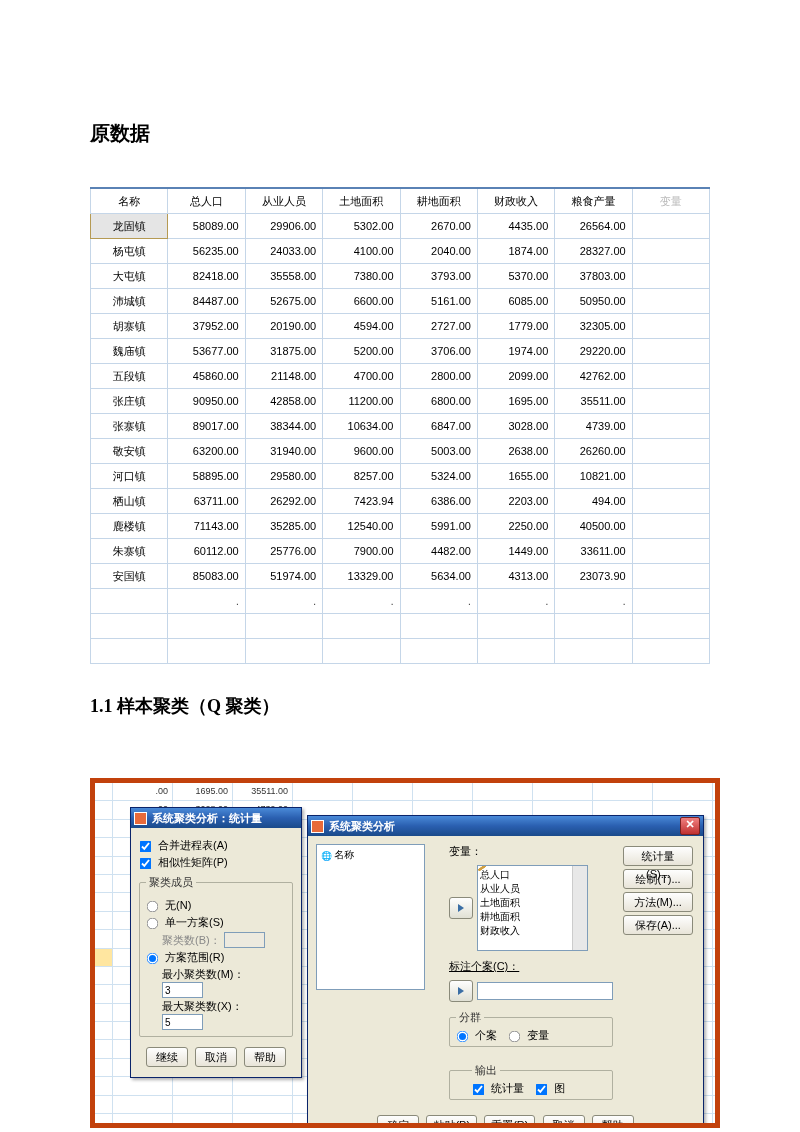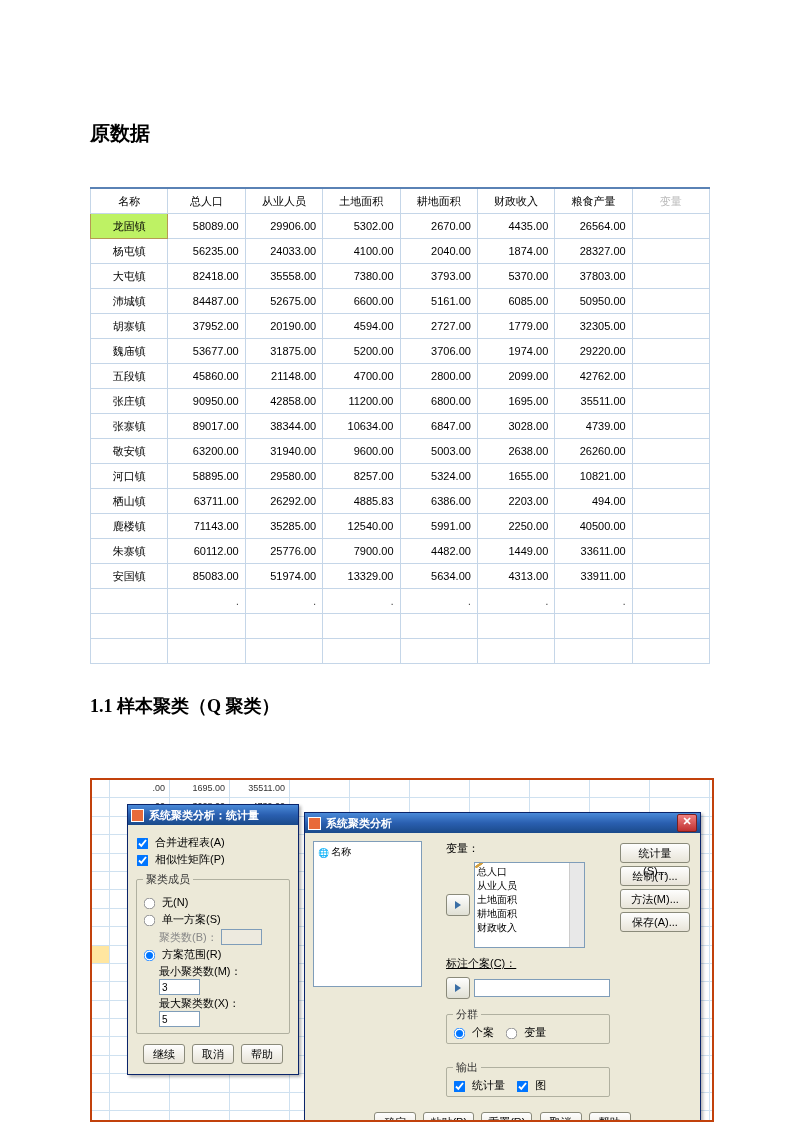--- a/index.html
+++ b/index.html
@@ -50,39 +50,39 @@
     border-top: 2px solid #5a82b5;
     border-bottom: 1px solid #c5d6e8;
   }
   table.data-table th.dim {
     color: #bbb;
   }
   table.data-table td.name-cell {
     text-align: center;
   }
   table.data-table td.selected {
-    background: #bef264;
+    background: #e5e5e5;
     border: 1px solid #b59a53;
   }
   table.data-table tr.empty td {
     background: #fff;
     height: 18px;
   }
   table.data-table td.dot {
     font-size: 10px;
     color: #333;
     text-align: right;
   }
 
   
   .screenshot-area {
     position: relative;
     width: 620px;
     height: 340px;
-    border: 2px solid #c2410c;
+    border: 5px solid #c2410c;
     overflow: hidden;
     margin-top: 10px;
   }
   .bg-sheet {
     position: absolute;
     top: 0; left: 0; right: 0; bottom: 0;
     font-size: 9px;
   }
   .bg-row {
     height: 17.4px;
@@ -399,21 +399,21 @@
           <td>8257.00</td>
           <td>5324.00</td>
           <td>1655.00</td>
           <td>10821.00</td>
           <td></td>
         </tr>
         <tr>
           <td class="name-cell">栖山镇</td>
           <td>63711.00</td>
           <td>26292.00</td>
-          <td>4885.83</td>
+          <td>7423.94</td>
           <td>6386.00</td>
           <td>2203.00</td>
           <td>494.00</td>
           <td></td>
         </tr>
         <tr>
           <td class="name-cell">鹿楼镇</td>
           <td>71143.00</td>
           <td>35285.00</td>
           <td>12540.00</td>
@@ -432,21 +432,21 @@
           <td>33611.00</td>
           <td></td>
         </tr>
         <tr>
           <td class="name-cell">安国镇</td>
           <td>85083.00</td>
           <td>51974.00</td>
           <td>13329.00</td>
           <td>5634.00</td>
           <td>4313.00</td>
-          <td>33911.00</td>
+          <td>23073.90</td>
           <td></td>
         </tr>
         <tr>
           <td class="dot"></td>
           <td class="dot">.</td>
           <td class="dot">.</td>
           <td class="dot">.</td>
           <td class="dot">.</td>
           <td class="dot">.</td>
           <td class="dot">.</td>
@@ -795,21 +795,21 @@
                     <path d="M2 1 L8 5 L2 9 Z" fill="#3a6ea5"></path>
                   </svg>
               </div>
               <input class="text-wide" style="">
             </div>
             <fieldset style="margin-top:2px;padding:3px 6px;">
               <legend>分群</legend>
               <label style="display:inline;"><input type="radio" name="cb" checked="" style=""> <span>个案</span></label>
               <label style="display:inline;margin-left:8px;"><input type="radio" name="cb" style=""> <span>变量</span></label>
             </fieldset>
-            <fieldset style="padding:3px 6px;">
+            <fieldset style="padding:3px 22px;">
               <legend>输出</legend>
               <label style="display:inline;"><input type="checkbox" checked="" style=""> <span>统计量</span></label>
               <label style="display:inline;margin-left:8px;"><input type="checkbox" checked="" style=""> <span>图</span></label>
             </fieldset>
           </div>
 
           <div>
             <span class="btn side">统计量(S)...</span>
             <span class="btn side">绘制(T)...</span>
             <span class="btn side">方法(M)...</span>

